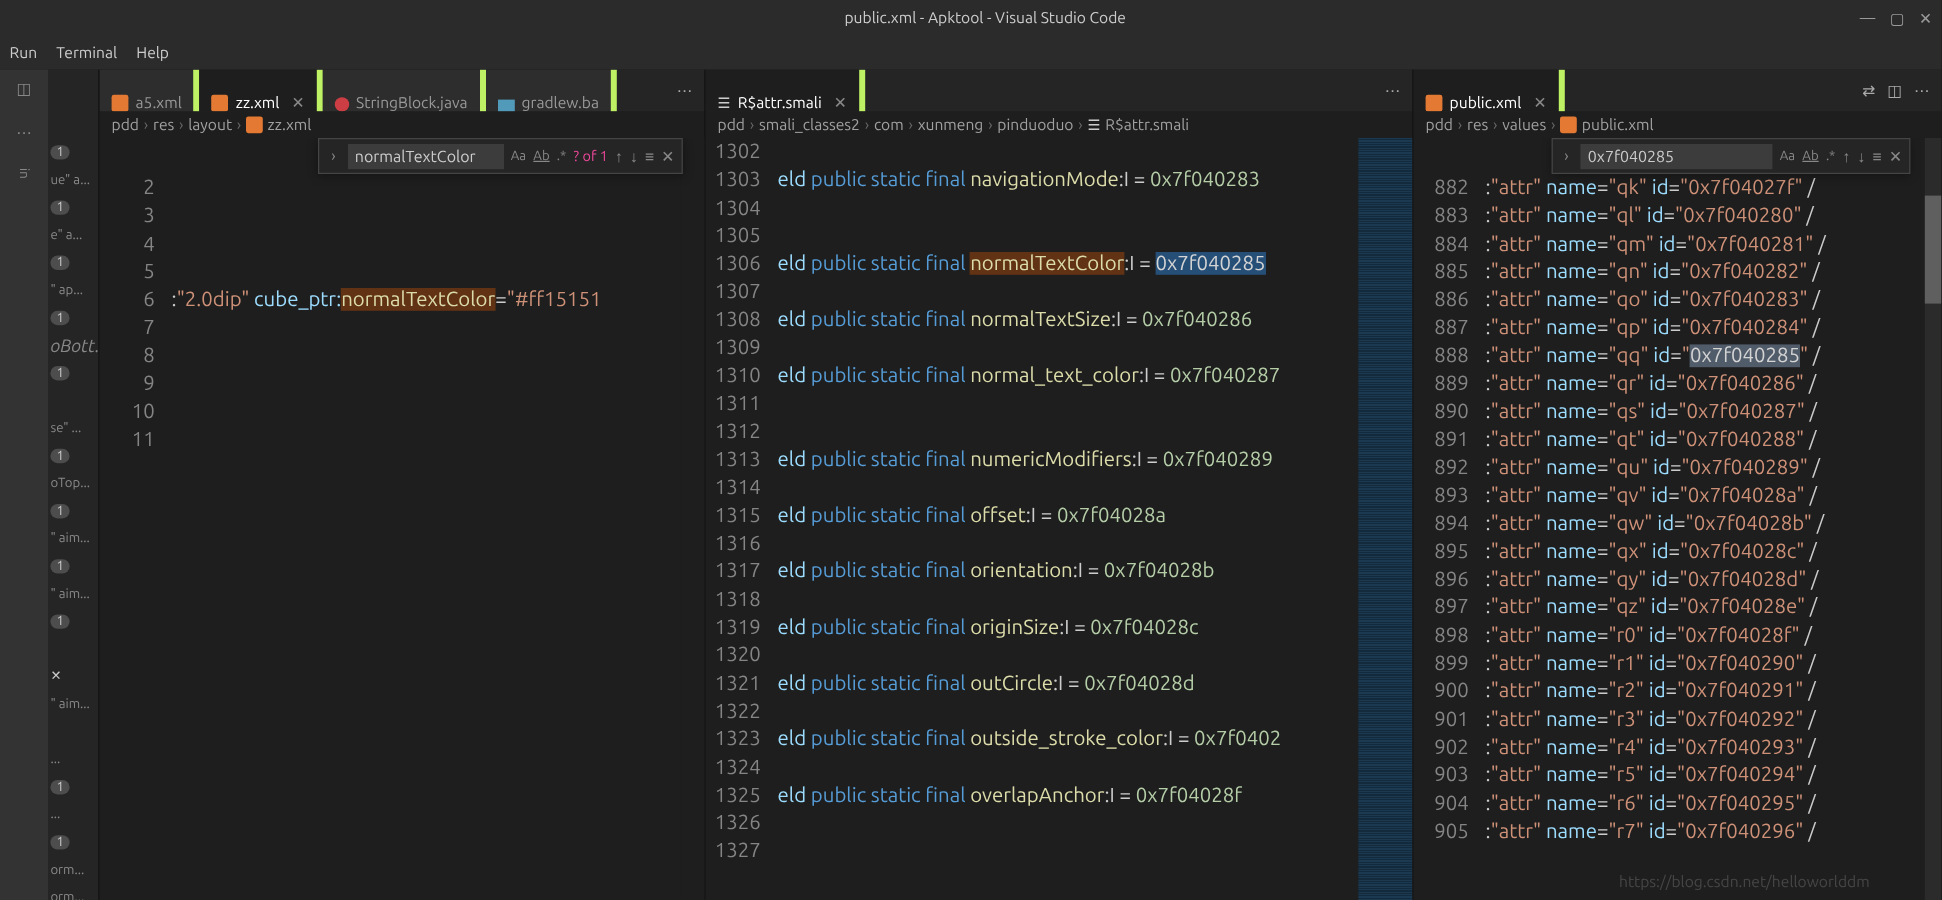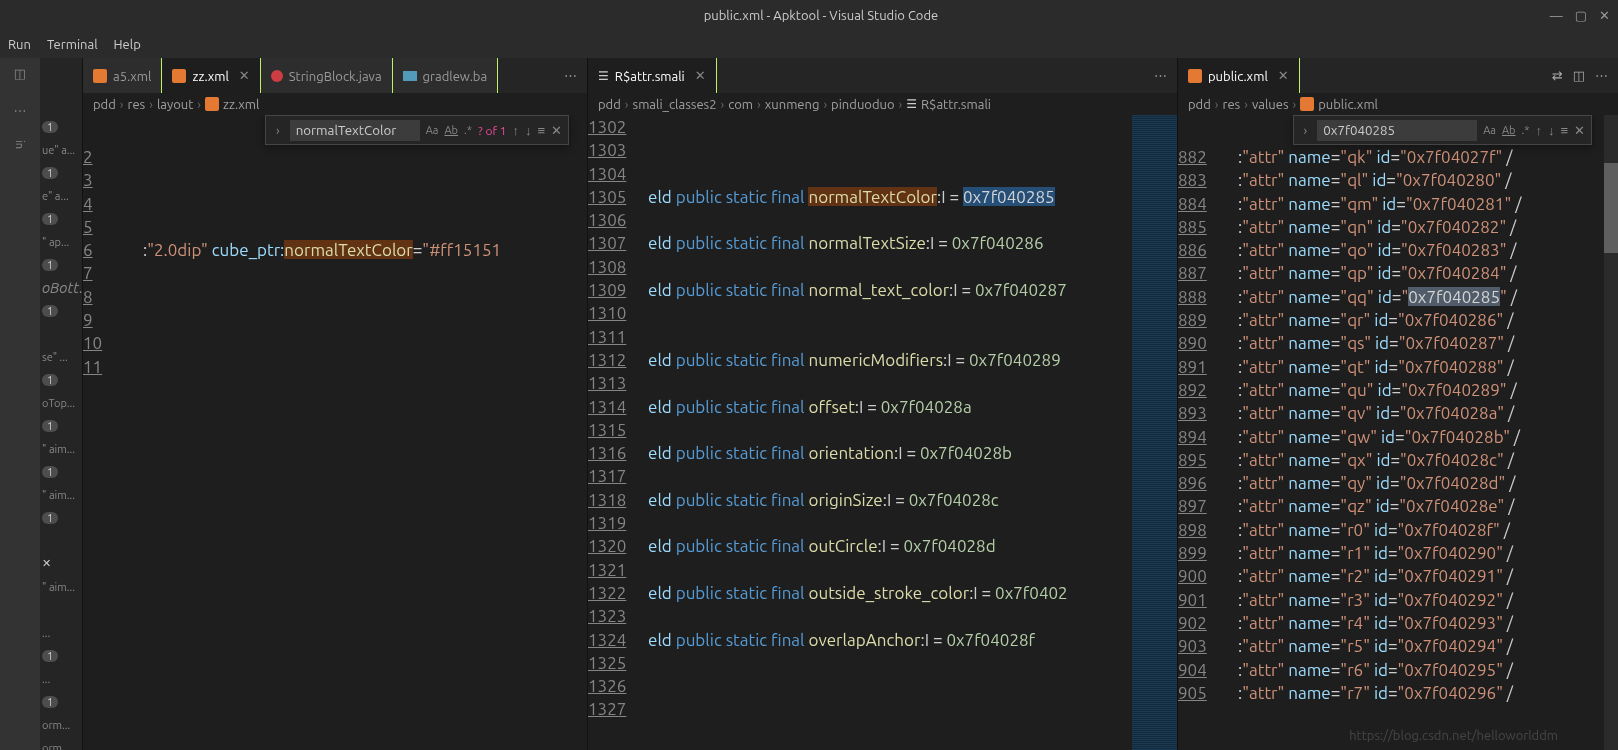--- a/index.html
+++ b/index.html
@@ -9,38 +9,38 @@
 .titlebar .win-ctrl { position:absolute; right:8px; display:flex; gap:12px; color:#999; }
 .menubar { height:28px; background:#2b2b2b; display:flex; align-items:center; padding:0 8px; gap:16px; }
 .menubar span { color:#ccc; cursor:pointer; }
 .main { display:flex; height:692px; }
 .activity { width:40px; background:#333333; display:flex; flex-direction:column; align-items:center; padding-top:8px; gap:14px; color:#888; }
 .sidepanel { width:5px; background:#252526; }
 .editors { flex:1; display:flex; min-width:0; }
 .group { display:flex; flex-direction:column; min-width:0; border-left:1px solid #111; }
 .g1 { width:505px; } .g2 { width:590px; } .g3 { flex:1; }
 .tabs { height:35px; background:#252526; display:flex; align-items:stretch; overflow:hidden; }
-.tab { display:flex; align-items:center; padding:0 10px; gap:6px; color:#999; background:#2d2d2d; border-right:1px solid #bef264; white-space:nowrap; cursor:pointer; }
+.tab { display:flex; align-items:flex-end; padding:0 10px; gap:6px; color:#999; background:#2d2d2d; border-right:5px solid #bef264; white-space:nowrap; cursor:pointer; }
 .tab.active { background:#1e1e1e; color:#fff; }
 .tab .close { margin-left:4px; color:#888; }
 .tab-actions { margin-left:auto; display:flex; align-items:center; gap:10px; padding:0 10px; color:#aaa; }
 .icon-xml { width:14px; height:14px; background:#e37933; border-radius:2px; display:inline-block; }
 .icon-java { width:12px; height:12px; background:#cc3e44; border-radius:50%; display:inline-block; }
 .icon-bat { width:14px; height:10px; background:#519aba; display:inline-block; }
 .icon-smali { color:#ccc; font-size:12px; }
 .crumbs { height:22px; background:#1e1e1e; display:flex; align-items:center; padding:0 10px; color:#a0a0a0; gap:4px; font-size:13px; white-space:nowrap; overflow:hidden; }
 .crumbs .sep { color:#666; }
 .findbar { position:absolute; top:0; right:18px; background:#252526; border:1px solid #454545; display:flex; align-items:center; height:30px; padding:0 6px; gap:6px; box-shadow:0 2px 8px rgba(0,0,0,.4); z-index:5; }
 .findbar .chev { color:#888; padding:0 4px; cursor:pointer; }
 .findbar input { background:#3c3c3c; border:none; color:#ccc; padding:3px 6px; width:130px; outline:none; }
 .findbar .opt { color:#888; font-size:11px; cursor:pointer; }
 .findbar .count { color:#ec4899; font-size:12px; }
 .findbar .nav { color:#888; cursor:pointer; }
 .editor-body { position:relative; flex:1; display:flex; overflow:hidden; background:#1e1e1e; }
-.gutter { width:60px; padding-right:14px; color:#858585; font-family: "Ubuntu Mono","Consolas",monospace; font-size:17px; line-height:23.3px;text-decoration:underline; }
+.gutter { width:60px; text-align:right; padding-right:14px; color:#858585; font-family: "Ubuntu Mono","Consolas",monospace; font-size:17px; line-height:23.3px; }
 .code { flex:1; font-family:"Ubuntu Mono","Consolas",monospace; font-size:17px; line-height:23.3px; white-space:nowrap; overflow:hidden; }
 .minimap { width:48px; background: linear-gradient(#1e1e1e,#1e1e1e); border-left:0; }
 .minimap.mm2 { width:45px; background:repeating-linear-gradient(#1b3a52 0,#1b3a52 1px,#122a3c 1px,#122a3c 2px);} 
 .tk-k { color:#569cd6; }
 .tk-m { color:#dcdcaa; }
 .tk-a { color:#9cdcfe; }
 .tk-s { color:#ce9178; }
 .tk-n { color:#b5cea8; }
 .hl { background:#613214; color:#dcdcaa; }
 .sel { background:#264f78; color:#d4d4d4; }
@@ -259,20 +259,21 @@
             <div>1321</div>
             <div>1322</div>
             <div>1323</div>
             <div>1324</div>
             <div>1325</div>
             <div>1326</div>
             <div>1327</div>
           </div>
         <div class="code" id="code2">
             <div>&nbsp;</div>
+            <div><span class="tk-a">eld</span> <span class="tk-k">public static final</span> <span class="tk-m">navigationMode</span><span>:I = </span><span class="tk-n">0x7f040283</span></div>
             <div>&nbsp;</div>
             <div>&nbsp;</div>
             <div><span class="tk-a">eld</span> <span class="tk-k">public static final</span> <span class="hl">normalTextColor</span><span>:I = </span><span class="sel">0x7f040285</span></div>
             <div>&nbsp;</div>
             <div><span class="tk-a">eld</span> <span class="tk-k">public static final</span> <span class="tk-m">normalTextSize</span><span>:I = </span><span class="tk-n">0x7f040286</span></div>
             <div>&nbsp;</div>
             <div><span class="tk-a">eld</span> <span class="tk-k">public static final</span> <span class="tk-m">normal_text_color</span><span>:I = </span><span class="tk-n">0x7f040287</span></div>
             <div>&nbsp;</div>
             <div>&nbsp;</div>
             <div><span class="tk-a">eld</span> <span class="tk-k">public static final</span> <span class="tk-m">numericModifiers</span><span>:I = </span><span class="tk-n">0x7f040289</span></div>

